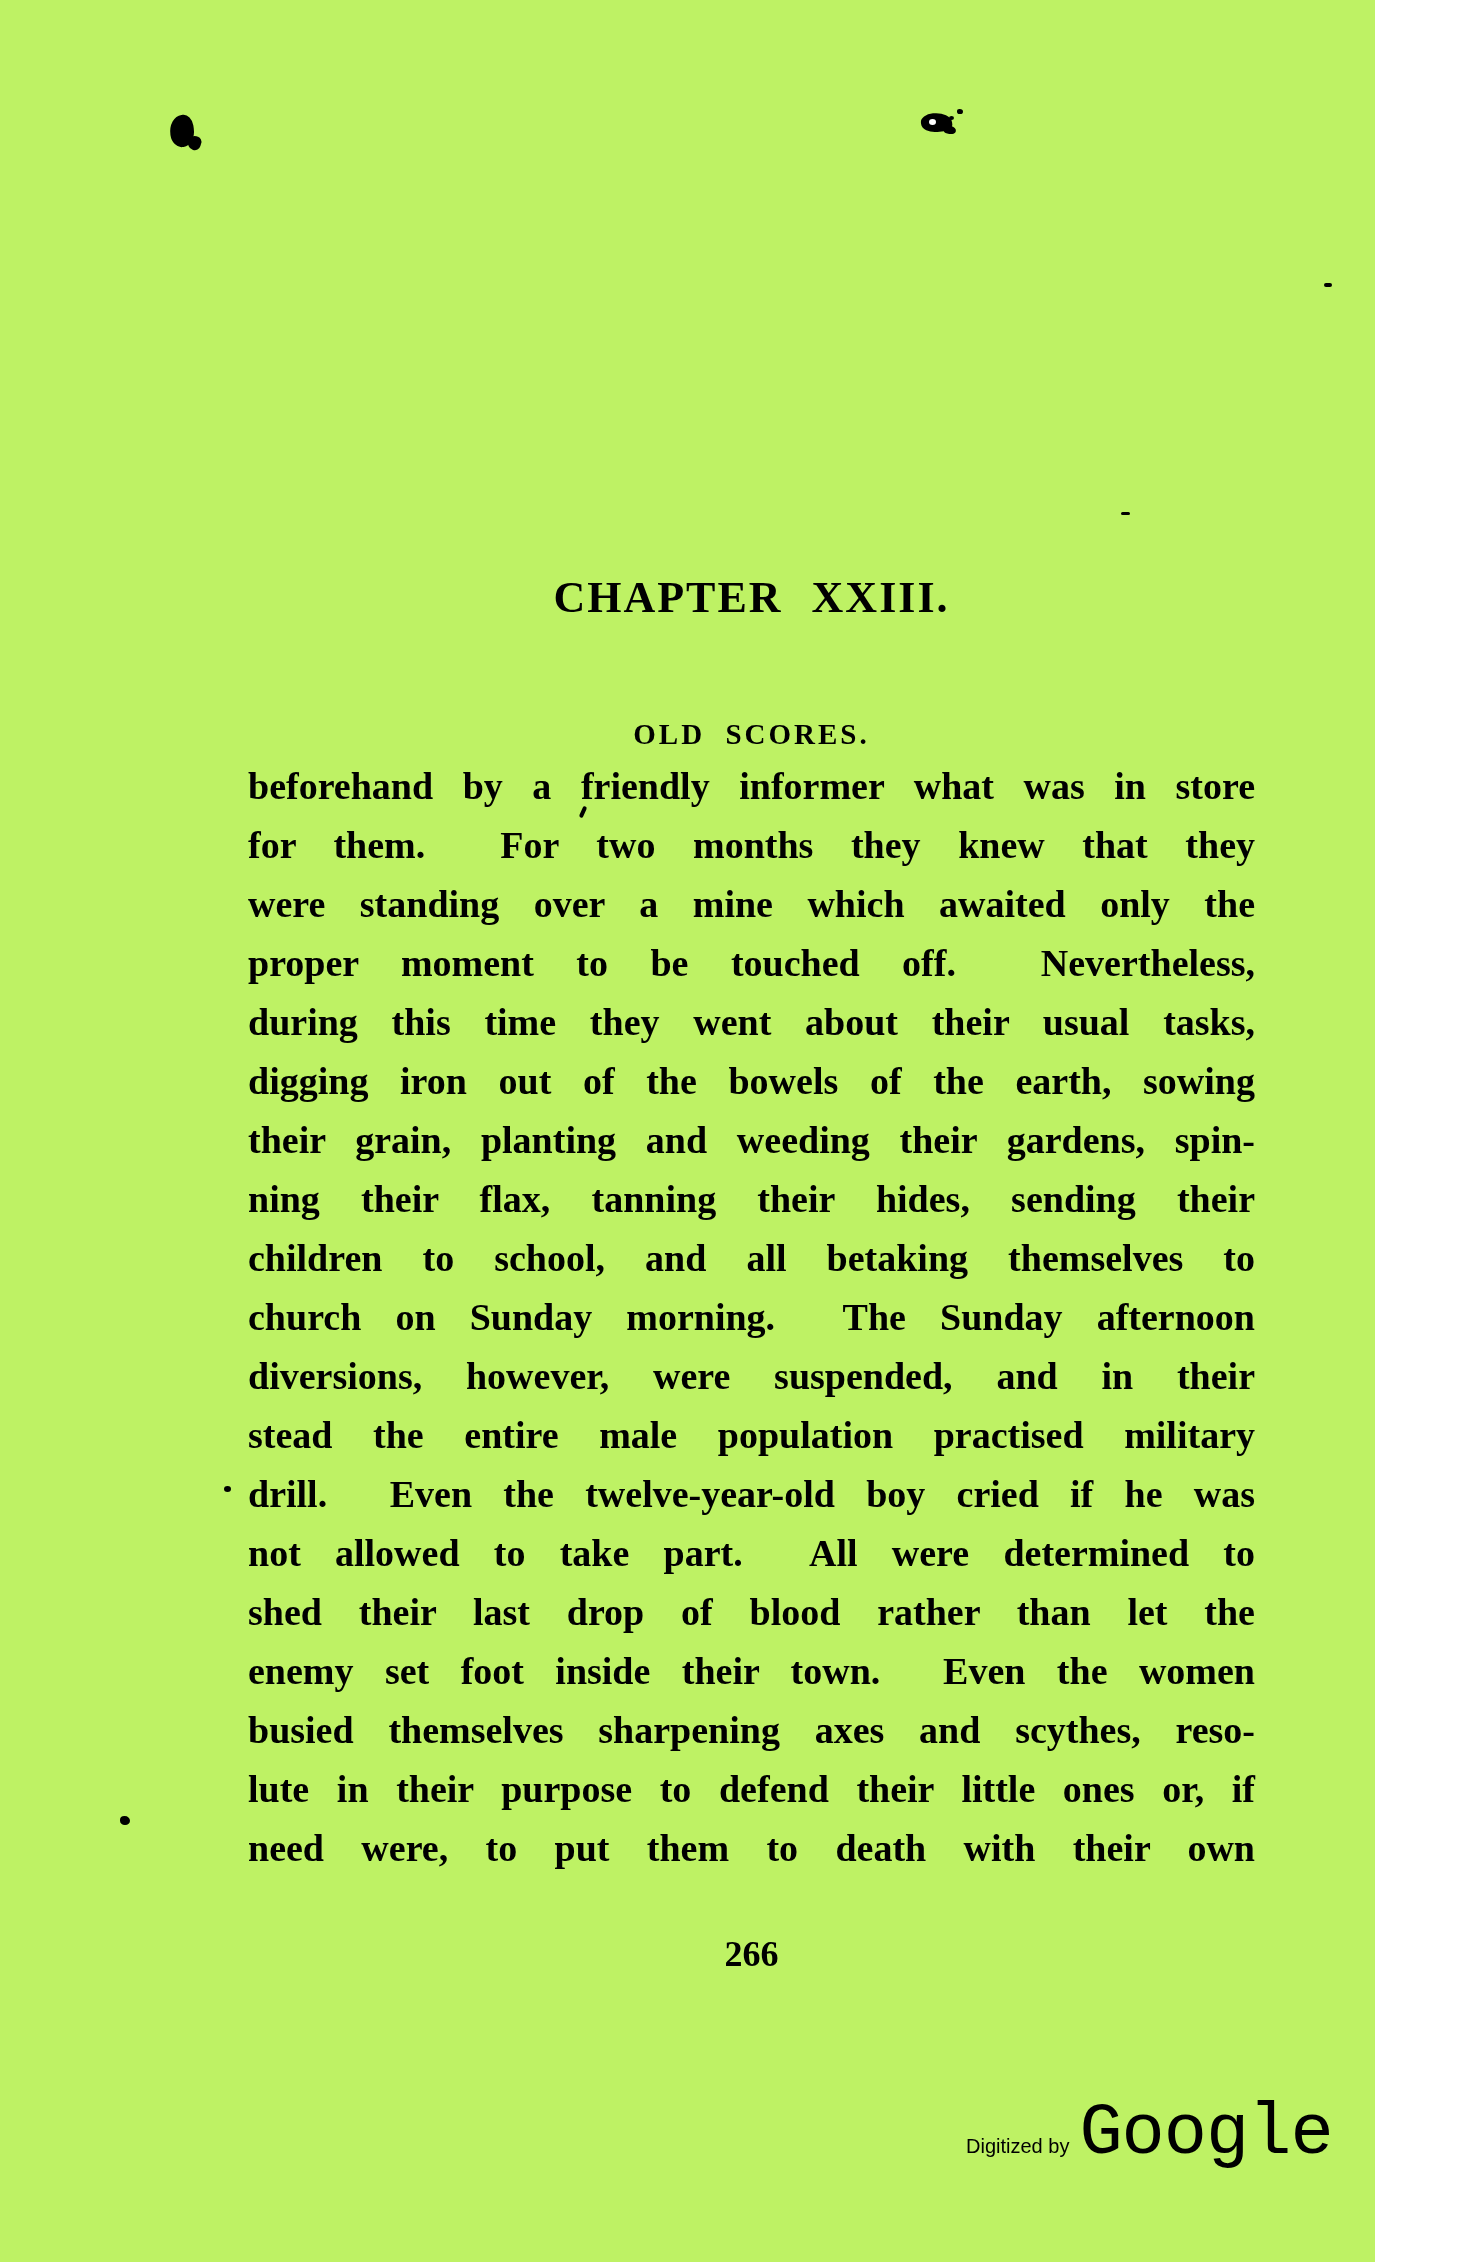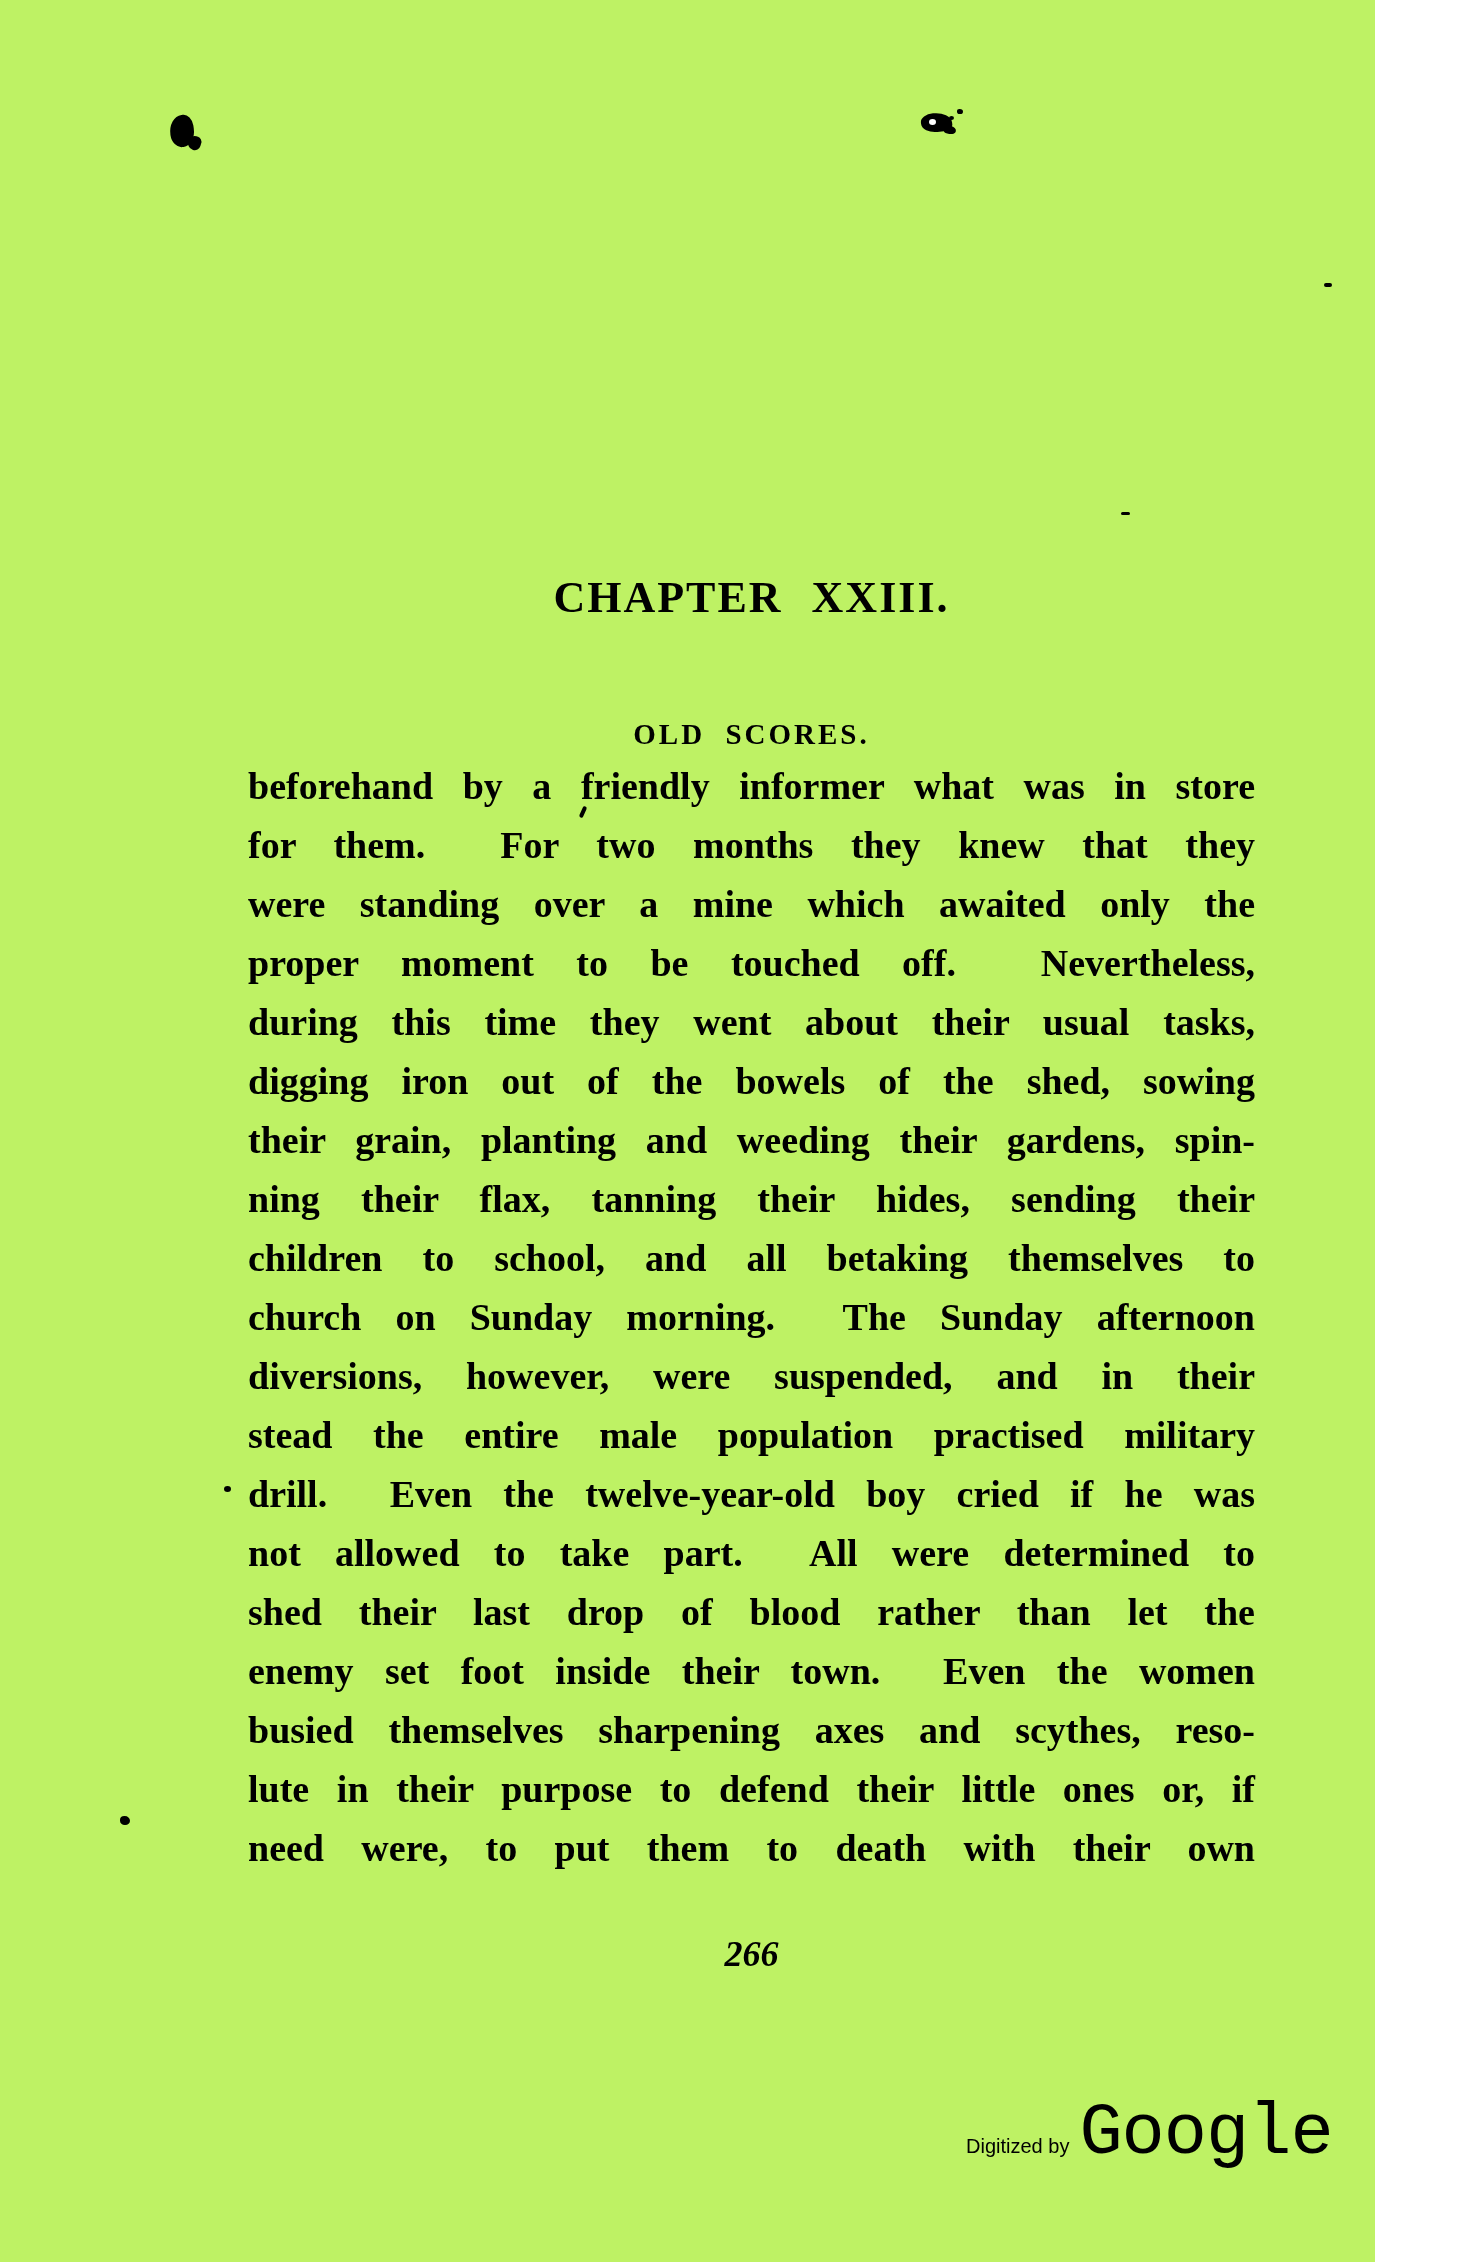--- a/index.html
+++ b/index.html
@@ -54,21 +54,20 @@
   .para-indent { display: inline-block; width: 44px; }
   .small-caps { font-size: 29px; letter-spacing: 1px; }
 
   .page-number {
     position: absolute;
     left: 248px; top: 1936px; width: 1007px;
     text-align: center;
     font-size: 36px;
     font-weight: bold;
     line-height: 36px;
-    font-style: italic;
   }
 
   
   .google-credit {
     position: absolute;
     left: 966px; top: 2098px;
     display: flex;
     align-items: baseline;
     gap: 10px;
   }
@@ -142,21 +141,21 @@
 
   <div class="chapter-heading">CHAPTER XXIII.</div>
   <div class="section-subtitle">OLD SCORES.</div>
 
   <div class="body-text">
     <div class="body-line">beforehand by a friendly informer what was in store</div>
     <div class="body-line">for them.  For two months they knew that they</div>
     <div class="body-line">were standing over a mine which awaited only the</div>
     <div class="body-line">proper moment to be touched off.  Nevertheless,</div>
     <div class="body-line">during this time they went about their usual tasks,</div>
-    <div class="body-line">digging iron out of the bowels of the shed, sowing</div>
+    <div class="body-line">digging iron out of the bowels of the earth, sowing</div>
     <div class="body-line">their grain, planting and weeding their gardens, spin-</div>
     <div class="body-line">ning their flax, tanning their hides, sending their</div>
     <div class="body-line">children to school, and all betaking themselves to</div>
     <div class="body-line">church on Sunday morning.  The Sunday afternoon</div>
     <div class="body-line">diversions, however, were suspended, and in their</div>
     <div class="body-line">stead the entire male population practised military</div>
     <div class="body-line">drill.  Even the twelve-year-old boy cried if he was</div>
     <div class="body-line">not allowed to take part.  All were determined to</div>
     <div class="body-line">shed their last drop of blood rather than let the</div>
     <div class="body-line">enemy set foot inside their town.  Even the women</div>

